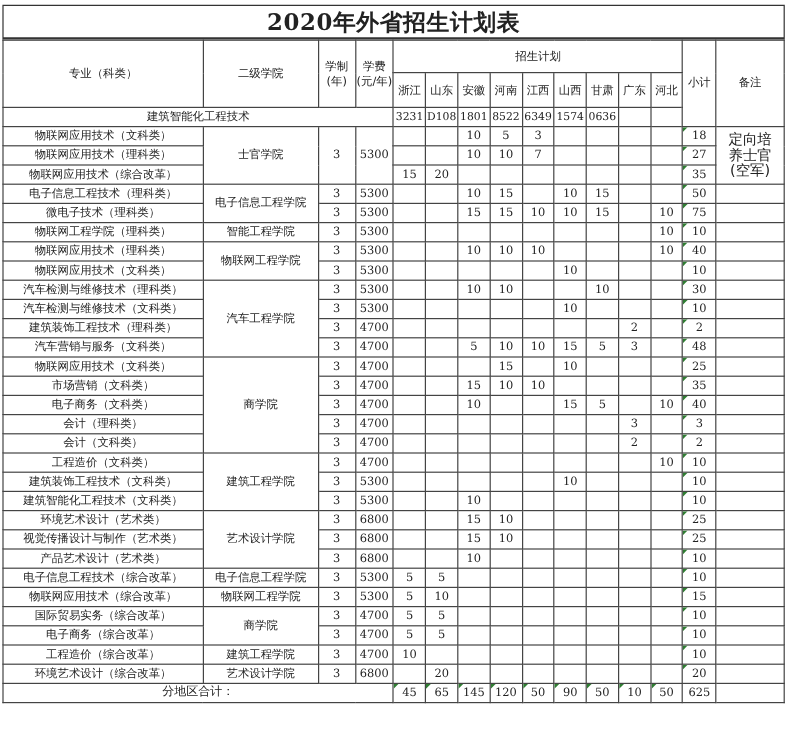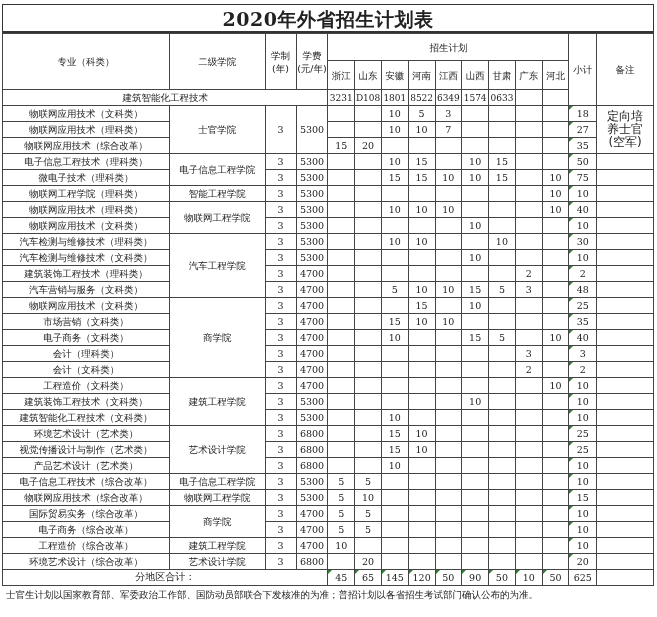--- a/index.html
+++ b/index.html
@@ -63,21 +63,21 @@
           <td class="hdr" style="height:28px">河北</td>
         </tr>
         <tr>
           <td colspan="4">建筑智能化工程技术</td>
           <td class="code">3231</td>
           <td class="code">D108</td>
           <td class="code">1801</td>
           <td class="code">8522</td>
           <td class="code">6349</td>
           <td class="code">1574</td>
-          <td class="code">0633</td>
+          <td class="code">0636</td>
           <td class="code"></td>
           <td class="code"></td>
         </tr>
       </thead>
     <tbody id="tbody">
         <tr>
           <td class="major">物联网应用技术（文科类）</td>
           <td rowspan="3">士官学院</td>
           <td rowspan="3" class="num">3</td>
           <td rowspan="3" class="num">5300</td>
@@ -556,14 +556,13 @@
           <td class="num sub">50</td>
           <td class="num sub">90</td>
           <td class="num sub">50</td>
           <td class="num sub">10</td>
           <td class="num sub">50</td>
           <td class="num">625</td>
           <td></td>
         </tr>
       </tbody>
   </table>
-  <div class="footer">士官生计划以国家教育部、军委政治工作部、国防动员部联合下发核准的为准；普招计划以各省招生考试部门确认公布的为准。</div>
 </div>
 
 </body></html>

